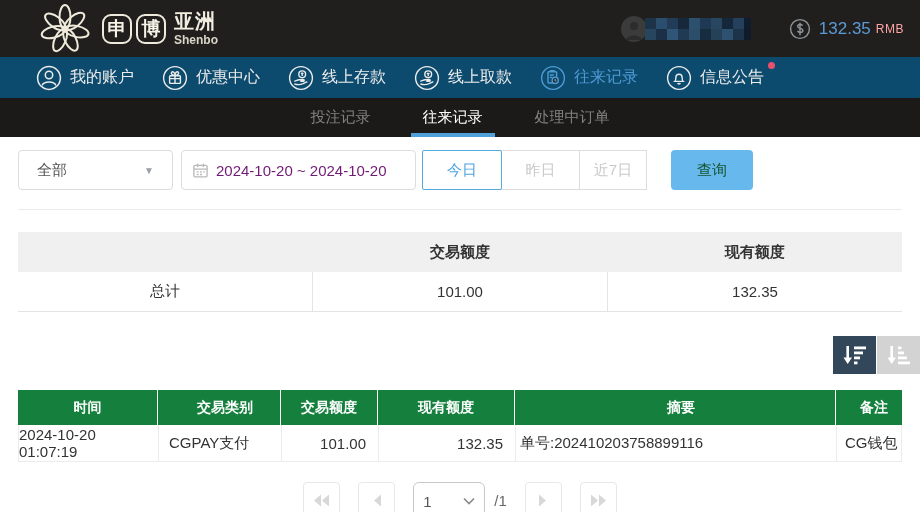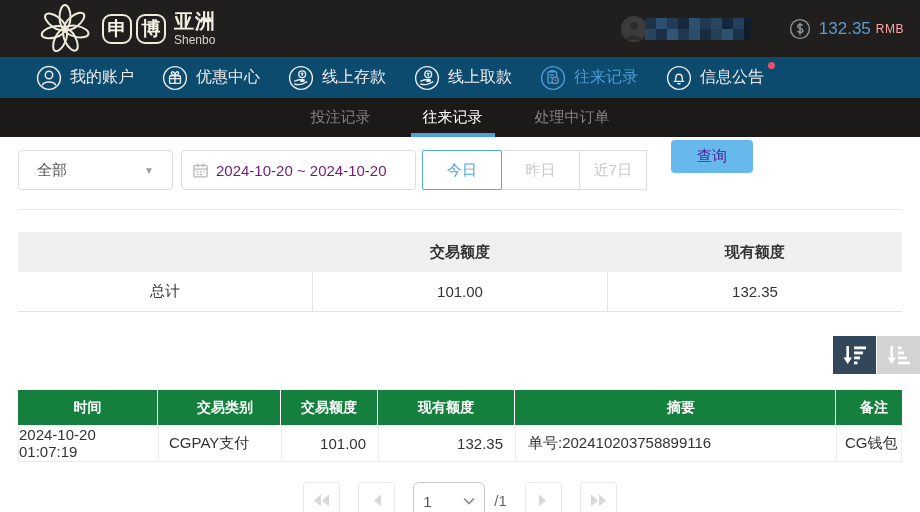--- a/index.html
+++ b/index.html
@@ -9,21 +9,21 @@
 
   
   .hdr { position:absolute; top:0; left:0; width:920px; height:57px; background:#201f1d; }
   .logo { position:absolute; left:36px; top:0; height:57px; display:flex; align-items:center; }
   .flower { margin-right:8px; }
   .logo-box { width:30px; height:30px; border:2px solid #efebdc; border-radius:9px; color:#f5f2e6;
               font-size:19px; font-weight:bold; display:flex; align-items:center; justify-content:center;
               margin-right:4px; }
   .logo-right { margin-left:4px; line-height:1; }
   .logo-region { color:#f2efe2; font-size:20px; font-weight:bold; letter-spacing:1px; }
-  .logo-sub { color:#d9d6c9; font-size:12px; margin-top:3px; }
+  .logo-sub { color:#d9d6c9; font-size:12px; margin-top:3px;font-weight:bold; }
 
   .hdr-right { position:absolute; right:0; top:0; height:57px; display:flex; align-items:center; }
   .user-chip { position:relative; width:140px; height:30px; margin-right:28px; }
   .avatar { position:absolute; left:0; top:2px; width:26px; height:26px; border-radius:50%;
             background:#3b3b3b; overflow:hidden; }
   .avatar svg { display:block; margin:4px auto 0; }
   .blur { position:absolute; left:24px; top:4px; width:106px; height:22px; overflow:hidden; }
   .blur-row { height:11px; width:110px; }
   .r1 { background:linear-gradient(90deg,#1c3348 0 11px,#2b4d6e 0 22px,#223c58 0 33px,#16283a 0 44px,
         #2e506f 0 55px,#1f3954 0 66px,#28465f 0 77px,#15273a 0 88px,#24405c 0 99px,#101d2c 0 110px); }
@@ -59,22 +59,22 @@
   .f-date { position:absolute; left:181px; top:150px; width:235px; height:40px; border:1px solid #dcdcdc;
             border-radius:4px; display:flex; align-items:center; padding:0 10px; font-size:15px;
             color:#701a75; cursor:pointer; background:#fff; }
   .f-date svg { margin-right:7px; }
   .f-quick { position:absolute; top:150px; height:40px; background:#fff; border:1px solid #dcdcdc;
              font-size:15px; color:#c9c9c9; cursor:pointer; text-align:center; line-height:38px; }
   .f-quick.active { border:1px solid #55abe0; color:#4da3e0; z-index:2; border-radius:2px; }
   .q0 { left:422px; width:80px; }
   .q1 { left:501px; width:79px; }
   .q2 { left:579px; width:68px; }
-  .f-query { position:absolute; left:671px; top:140px; width:82px; height:33px; background:#67b8ec;
-             border:none; border-radius:4px; color:#4c1d95; font-size:15px; cursor:pointer;
+  .f-query { position:absolute; left:671px; top:150px; width:82px; height:40px; background:#67b8ec;
+             border:none; border-radius:4px; color:#14532d; font-size:15px; cursor:pointer;
              font-family:inherit; }
   .divider { position:absolute; top:209px; left:18px; width:884px; height:1px; background:#eaeaea; }
 
   
   .sum-table { position:absolute; top:232px; left:18px; width:884px; font-size:15px; color:#333; }
   .sum-head { display:flex; height:40px; background:#f0f0f0; }
   .sum-hc { flex:1; display:flex; align-items:center; justify-content:center; font-weight:bold; }
   .sum-row { display:flex; height:40px; background:#fff; border-bottom:1px solid #e4e4e4; }
   .sum-c { flex:1; display:flex; align-items:center; justify-content:center; }
   .sum-c + .sum-c { border-left:1px solid #e4e4e4; }
@@ -91,21 +91,21 @@
   .rec-head { display:flex; height:35px; background:#15803d; color:#fff; font-size:14px; font-weight:bold; }
   .rec-hc { display:flex; align-items:center; justify-content:center; }
   .rec-hc + .rec-hc { border-left:1px solid #fff; }
   .rec-row { display:flex; height:37px; background:#fff; border:1px solid #ececec; border-top:none; }
   .rec-c { display:flex; align-items:center; }
   .rec-c + .rec-c { border-left:1px solid #ececec; }
   .c0 { width:139px; justify-content:center; }
   .c1 { width:123px; padding-left:10px; }
   .c2 { width:97px;  justify-content:flex-end; padding-right:12px; }
   .c3 { width:137px; justify-content:flex-end; padding-right:12px; }
-  .c4 { width:321px; padding-left:12px; }
+  .c4 { width:321px; padding-left:4px; }
   .c5 { width:65px;  padding-left:8px; }
   .rec-head .c2,.rec-head .c3 { justify-content:center; padding-right:0; }
   .rec-head .c1,.rec-head .c4,.rec-head .c5 { justify-content:center; padding-left:12px; }
 
   
   .pager { position:absolute; top:482px; left:0; width:920px; display:flex; justify-content:center;
            align-items:flex-start; }
   .pg-btn { width:37px; height:36px; background:#fff; border:1px solid #e8e8e8; border-radius:4px;
             margin:0 9px; cursor:pointer; display:flex; align-items:center; justify-content:center; }
   .page-select { width:72px; height:38px; border:1px solid #c9c9c9; border-radius:6px; margin:0 9px;

